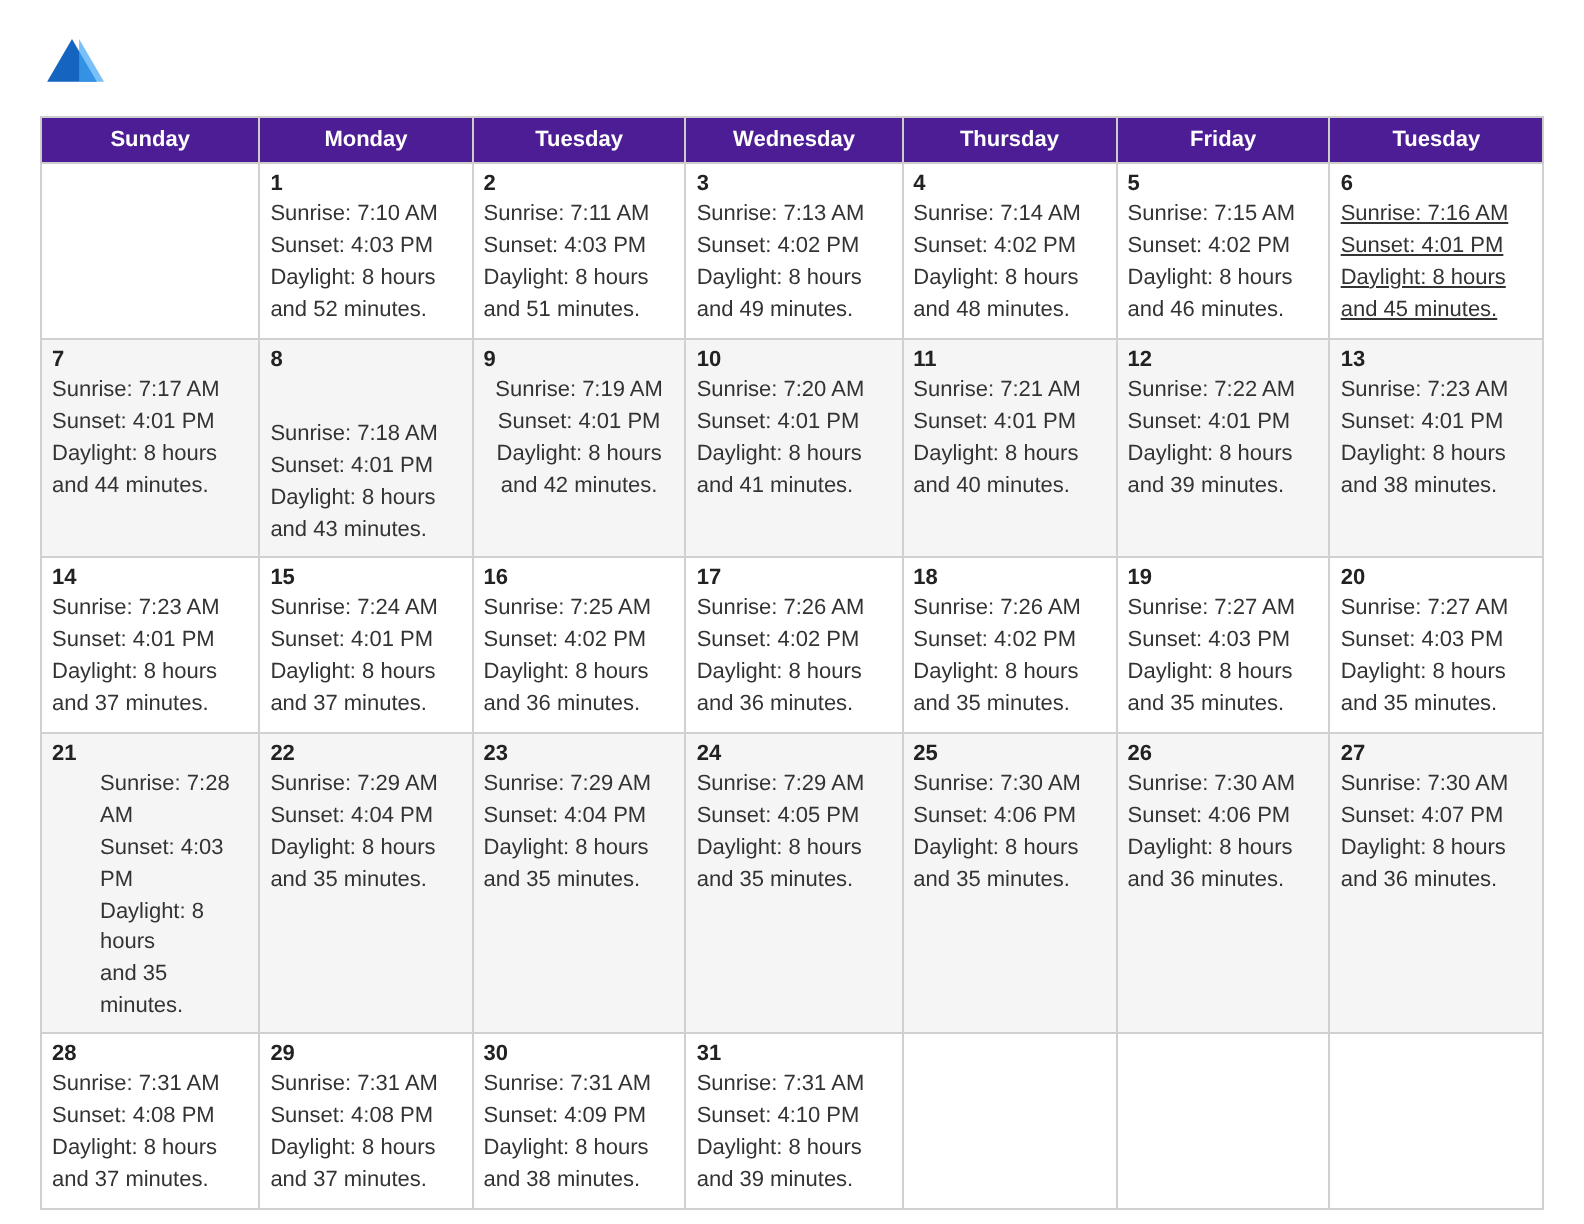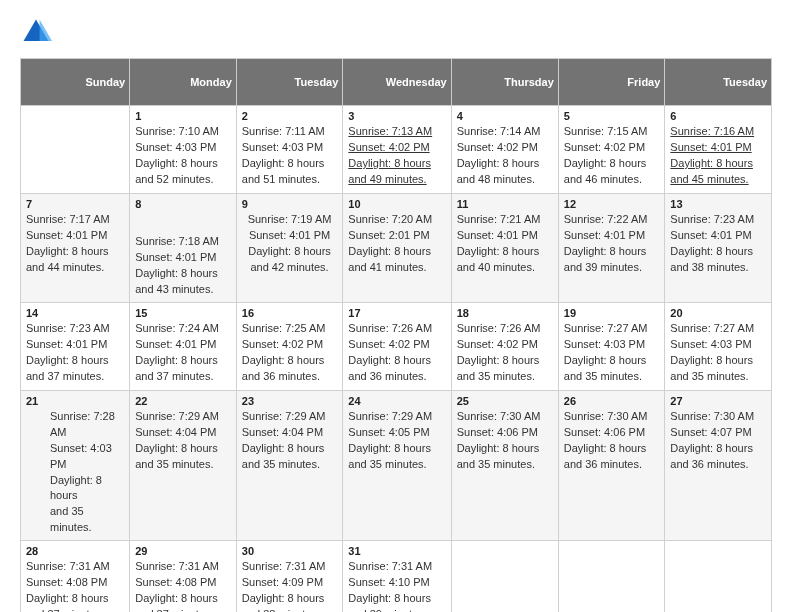--- a/index.html
+++ b/index.html
@@ -51,24 +51,24 @@
     .subtitle {
       font-size: 14px;
       color: #444;
     }
     .calendar {
       width: 100%;
       border-collapse: collapse;
       font-size: 10px;
     }
     .calendar thead tr th {
-      background: #737373;
+      background: #4c1d95;
       color: #fff;
-      padding: 17px 4px;
-      text-align: right;
+      padding: 5px 4px;
+      text-align: center;
       font-size: 11px;
       font-weight: bold;
       border: 1px solid #ccc;
     }
     .calendar tbody tr td {
       border: 1px solid #d0d0d0;
       vertical-align: top;
       padding: 4px 5px;
       width: 113px;
       min-height: 70px;
@@ -136,21 +136,21 @@
           </td>
           <td>
             <div class="day-num">2</div>
             <div class="day-info" style="white-space: pre-line;">Sunrise: 7:11 AM
 Sunset: 4:03 PM
 Daylight: 8 hours
 and 51 minutes.</div>
           </td>
           <td>
             <div class="day-num">3</div>
-            <div class="day-info" style="white-space: pre-line; text-decoration: underline;">Sunrise: 7:13 AM
+            <div class="day-info" style="white-space: pre-line;">Sunrise: 7:13 AM
 Sunset: 4:02 PM
 Daylight: 8 hours
 and 49 minutes.</div>
           </td>
           <td>
             <div class="day-num">4</div>
             <div class="day-info" style="white-space: pre-line;">Sunrise: 7:14 AM
 Sunset: 4:02 PM
 Daylight: 8 hours
 and 48 minutes.</div>
@@ -188,21 +188,21 @@
           <td>
             <div class="day-num">9</div>
             <div class="day-info" style="white-space: pre-line; text-align: center;">Sunrise: 7:19 AM
 Sunset: 4:01 PM
 Daylight: 8 hours
 and 42 minutes.</div>
           </td>
           <td>
             <div class="day-num">10</div>
             <div class="day-info" style="white-space: pre-line;">Sunrise: 7:20 AM
-Sunset: 2:01 PM
+Sunset: 4:01 PM
 Daylight: 8 hours
 and 41 minutes.</div>
           </td>
           <td>
             <div class="day-num">11</div>
             <div class="day-info" style="white-space: pre-line;">Sunrise: 7:21 AM
 Sunset: 4:01 PM
 Daylight: 8 hours
 and 40 minutes.</div>
           </td>

